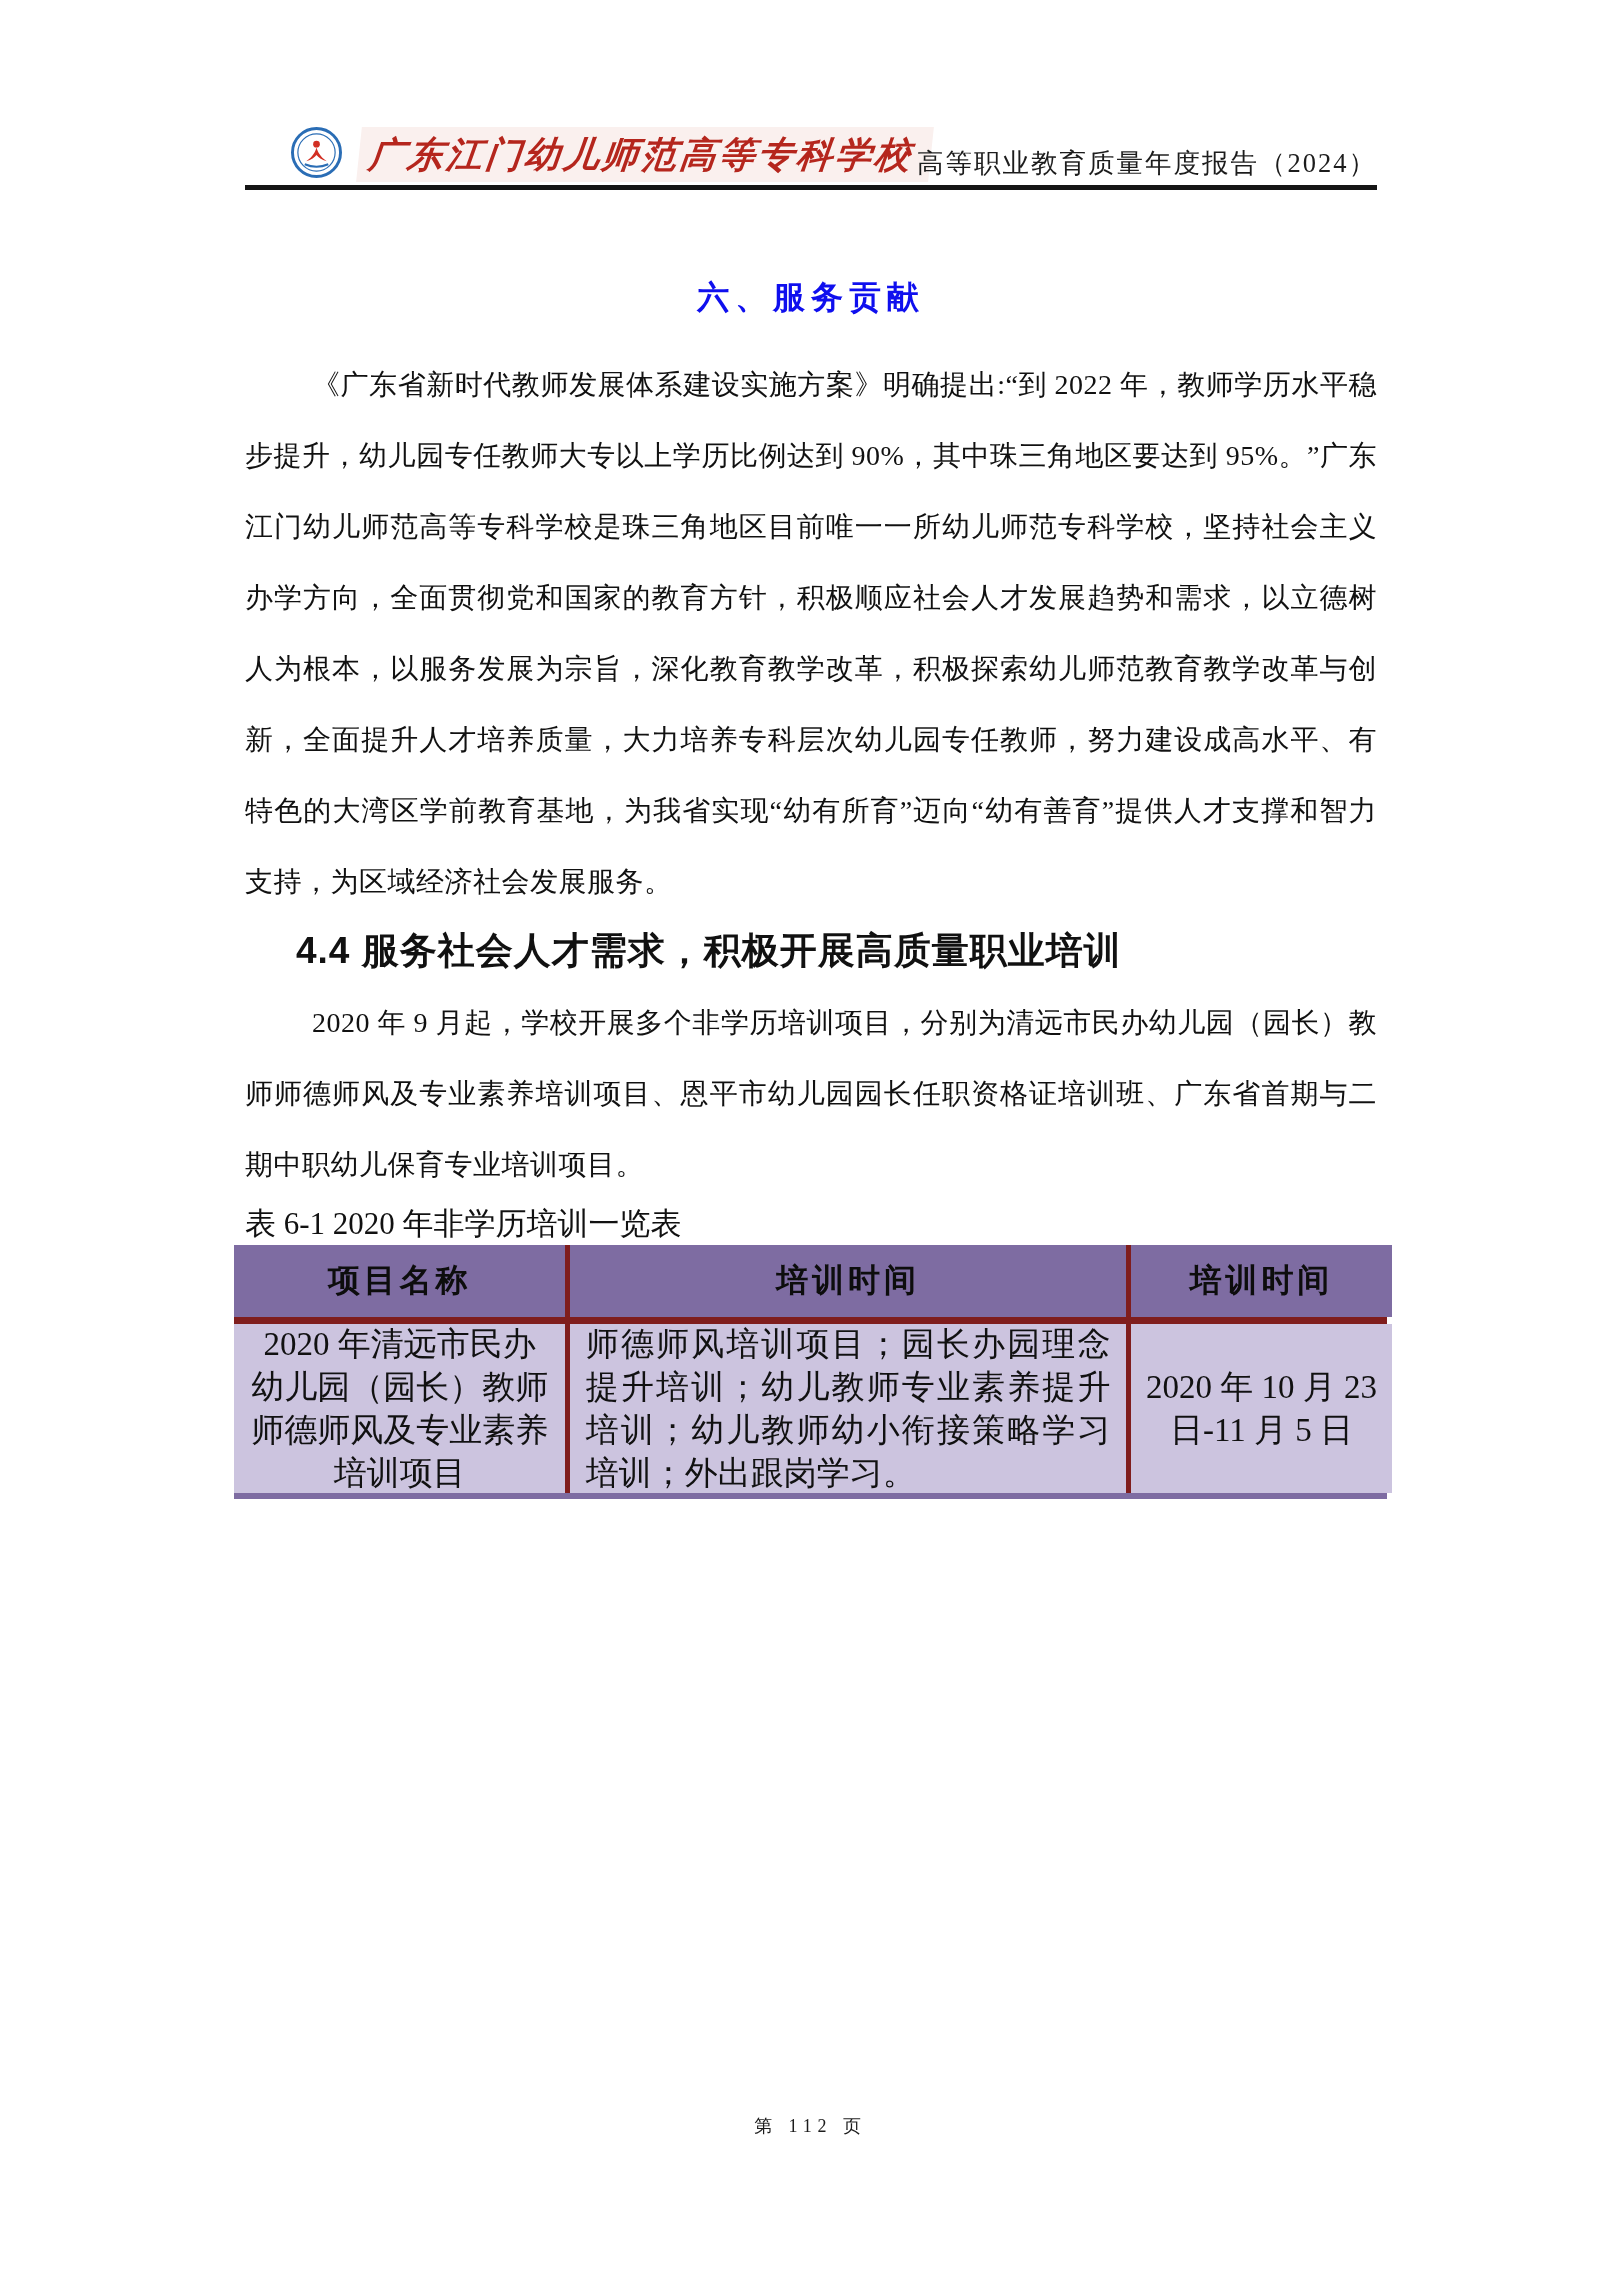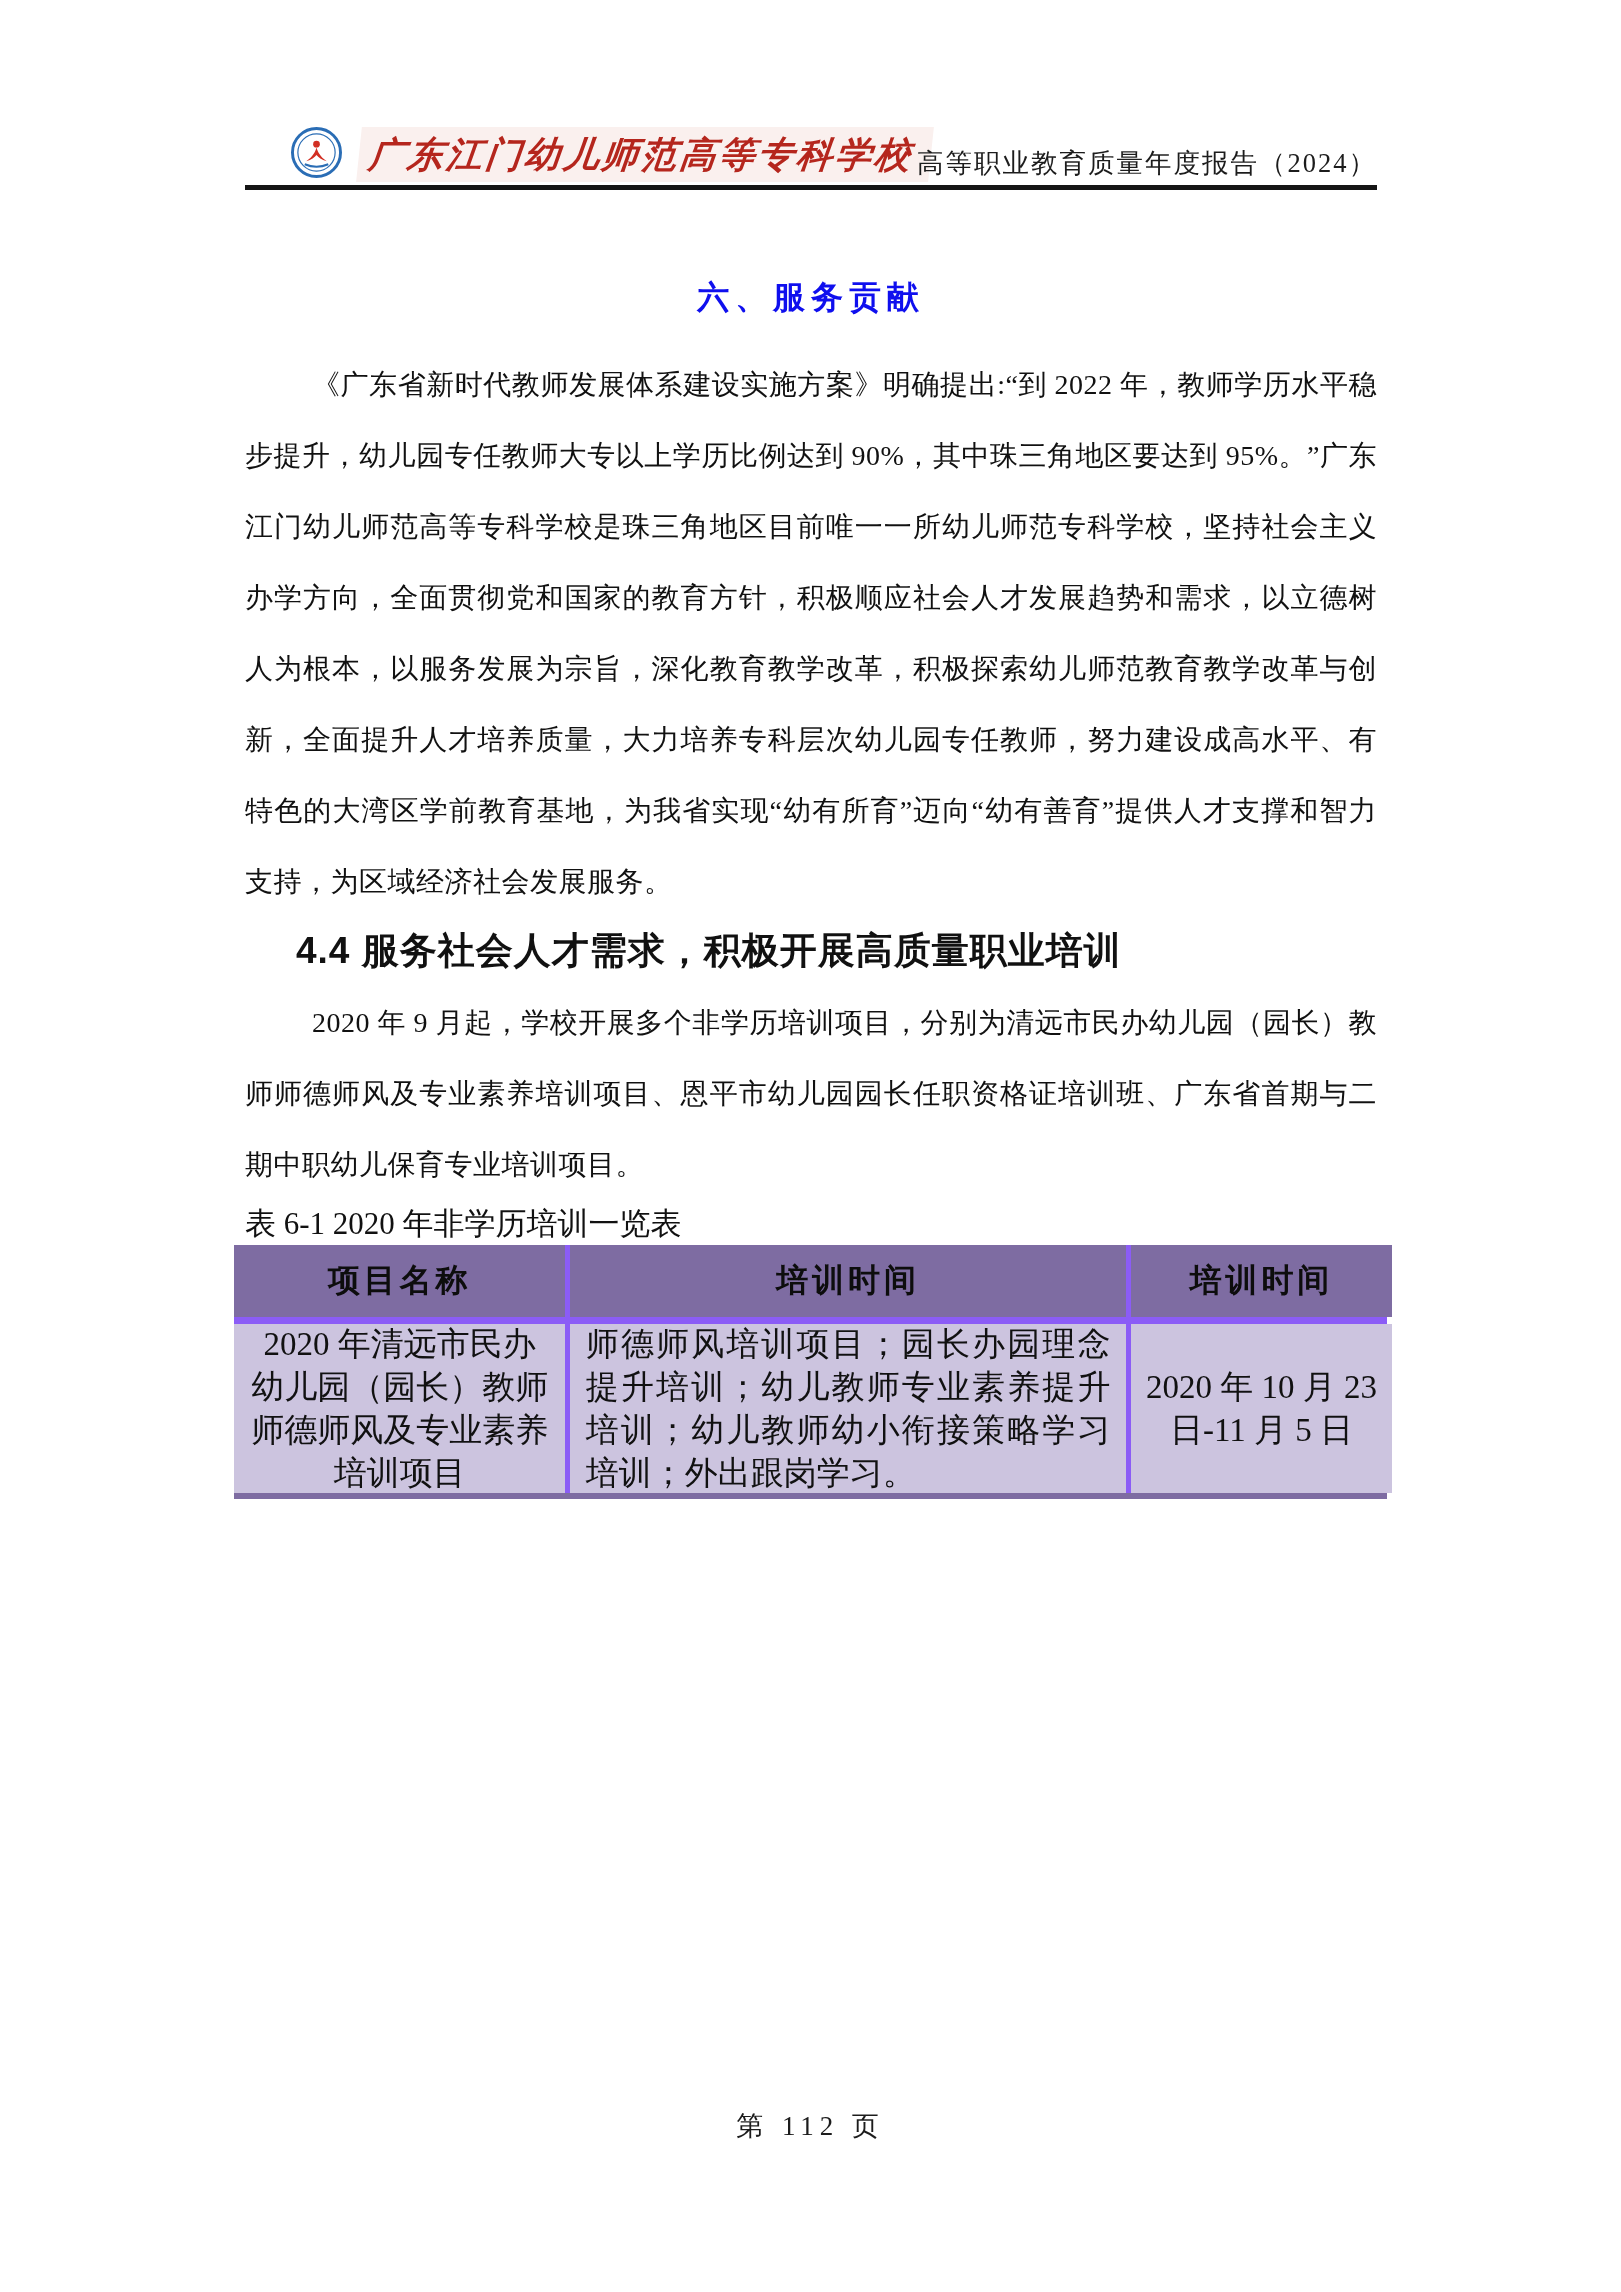--- a/index.html
+++ b/index.html
@@ -71,21 +71,21 @@
     font-size:31px;line-height:43px;
     margin-top:2px;
   }
   .ttable{
     width:1153px;
     margin-left:-10.8px;
     display:grid;
     grid-template-columns:331px 556px 261px;
     grid-template-rows:72px 169px;
     column-gap:4.9px;row-gap:6.9px;
-    background:#8b5cf6;
+    background:#7f1d1d;
     border-bottom:6.9px solid #7e6ca2;
   }
   .ttable .th{
     background:#7e6ca2;
     display:flex;align-items:center;justify-content:center;
     font-family:"Liberation Sans","DejaVu Sans",sans-serif;
     font-weight:bold;font-size:32px;color:#0d0d0d;
     letter-spacing:3.9px;
   }
   .ttable .td{
@@ -93,21 +93,21 @@
     display:flex;align-items:center;
     font-size:33px;line-height:43px;color:#111;
   }
   .ttable .td.center{justify-content:center;text-align:center;padding:5.9px 13.7px;}
   .ttable .td.left{text-align:justify;padding:5.9px 15.7px;}
 
   
   .footer{
     position:absolute;left:0;top:2109px;width:100%;
     text-align:center;
-    font-size:27px;line-height:35px;color:#1c1c1c;
+    font-size:18px;line-height:35px;color:#1c1c1c;
     letter-spacing:5.9px;
   }
 </style>
 </head>
 <body>
 
 <div class="page">
 
   <div class="hdr-logo">
     <svg width="51" height="51" viewBox="0 0 52 52">

